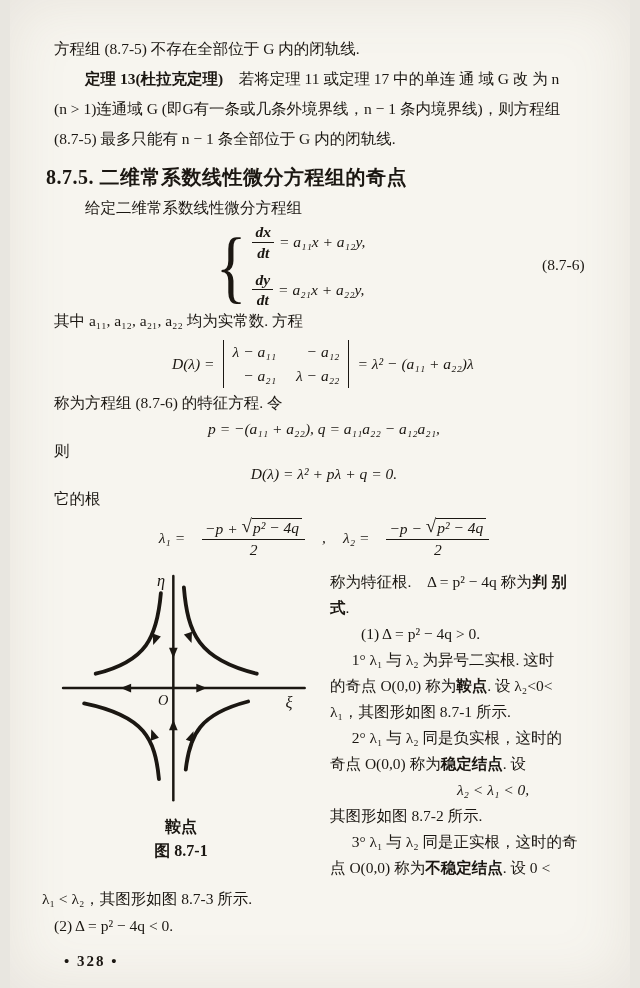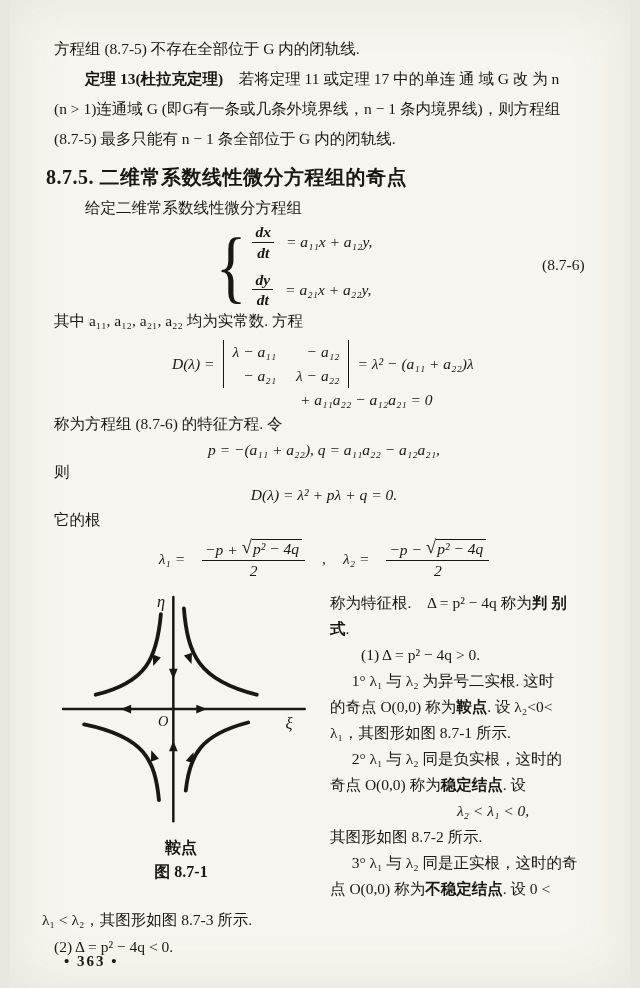--- a/index.html
+++ b/index.html
@@ -37,21 +37,21 @@
 
   
   .frac{display:inline-block;text-align:center;vertical-align:middle;}
   .frac .fnum{display:block;padding:0 3px 1px;border-bottom:1.5px solid var(--ink);line-height:1.15;}
   .frac .fden{display:block;padding-top:1px;line-height:1.15;}
 
   
   .eq-system{position:relative;margin:4px 0 2px 158px;display:flex;align-items:center;height:76px;}
   .brace{font-size:80px;line-height:76px;transform:scaleX(0.8);display:inline-block;margin-right:2px;font-style:normal;}
   .sys-rows{display:flex;flex-direction:column;gap:9px;}
-  .srow{display:flex;align-items:center;gap:12px;white-space:nowrap;}
+  .srow{display:flex;align-items:center;gap:5px;white-space:nowrap;}
   .eqtag{position:absolute;left:330px;top:28px;font-style:normal;}
 
   .plainline{line-height:30px;white-space:nowrap;}
 
   
   .det-block{margin:4px 0 2px 118px;}
   .det-row1{display:flex;align-items:center;gap:8px;white-space:nowrap;}
   .det{border-left:1.6px solid var(--ink);border-right:1.6px solid var(--ink);padding:3px 9px;}
   .det-grid{display:grid;grid-template-columns:auto auto;column-gap:20px;row-gap:6px;text-align:right;}
   .det-row2{margin:3px 0 0 128px;white-space:nowrap;}
@@ -124,21 +124,20 @@
       <span class="det">
         <span class="det-grid">
           <span>λ − a₁₁</span>
             <span>− a₁₂</span>
           <span>− a₂₁</span>
             <span>λ − a₂₂</span>
         </span>
       </span>
       <span>= λ² − (a₁₁ + a₂₂)λ</span>
     </div>
-    <div class="det-row2">+ a₁₁a₂₂ − a₁₂a₂₁ = 0</div>
   </div>
 
   <div class="tightline">称为方程组 (8.7-6) 的特征方程. 令</div>
   <div class="ceq m">p = −(a₁₁ + a₂₂),  q = a₁₁a₂₂ − a₁₂a₂₁,</div>
   <div class="thenline">则</div>
   <div class="ceq m">D(λ) = λ² + pλ + q = 0.</div>
   <div class="tightline">它的根</div>
 
   <div class="eq-roots m">
     <span>λ₁ =</span>
@@ -212,15 +211,15 @@
       <p class="rl ind1">3° λ₁ 与 λ₂ 同是正实根，这时的奇</p>
       <p class="rl"><span>点 O(0,0) 称为</span><b>不稳定结点</b><span>. 设 0 &lt;</span></p>
     </div>
   </div>
 
   <div class="bottom">
     <div class="bl b1">λ₁ &lt; λ₂，其图形如图 8.7-3 所示.</div>
     <div class="bl">(2) Δ = p² − 4q &lt; 0.</div>
   </div>
 
-  <div class="pagenum">• 363 •</div>
+  <div class="pagenum">• 328 •</div>
 
 </div>
 
 </body></html>

